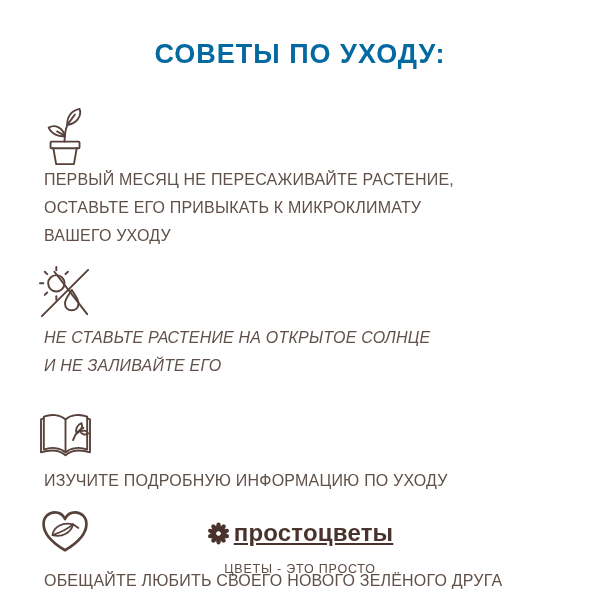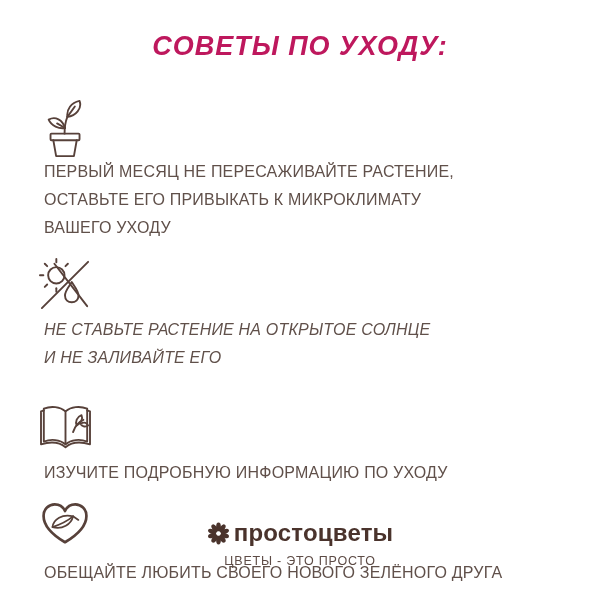--- a/index.html
+++ b/index.html
@@ -9,28 +9,27 @@
     font-family: "Liberation Sans", sans-serif;
     -webkit-font-smoothing: antialiased;
   }
   #card {
     position: relative;
     width: 600px; height: 600px;
     background: #ffffff;
     overflow: hidden;
   }
   .title {
-    margin: 30px 0 0 0;
+    margin: 38px 0 0 0;
     text-align: center;
     font-size: 27px;
     line-height: 32px;
     font-weight: 700;
     letter-spacing: 1px;
-    color: #be185d;
-    font-style: italic;
+    color: #0369a1;
   }
   .tips { margin: 0; }
   .tip {
     display: flex;
     align-items: flex-start;
     padding-left: 36px;
     padding-right: 6px;
     flex-direction: column;
   }
   .tip-1 { margin-top: 34px; }
@@ -74,23 +73,24 @@
     align-items: center;
     gap: 4px;
   }
   .brand-row svg { display: block; }
   .wordmark {
     font-size: 24px;
     line-height: 26px;
     font-weight: 700;
     color: #4a332c;
     letter-spacing: 0.2px;
+    text-decoration: underline;
   }
   .tagline {
-    margin-top: 8px;
+    margin-top: 16px;
     font-size: 12.5px;
     letter-spacing: 0.8px;
     color: #5d4b45;
   }
 </style>
 </head>
 <body>
 
 <div id="card">
 

